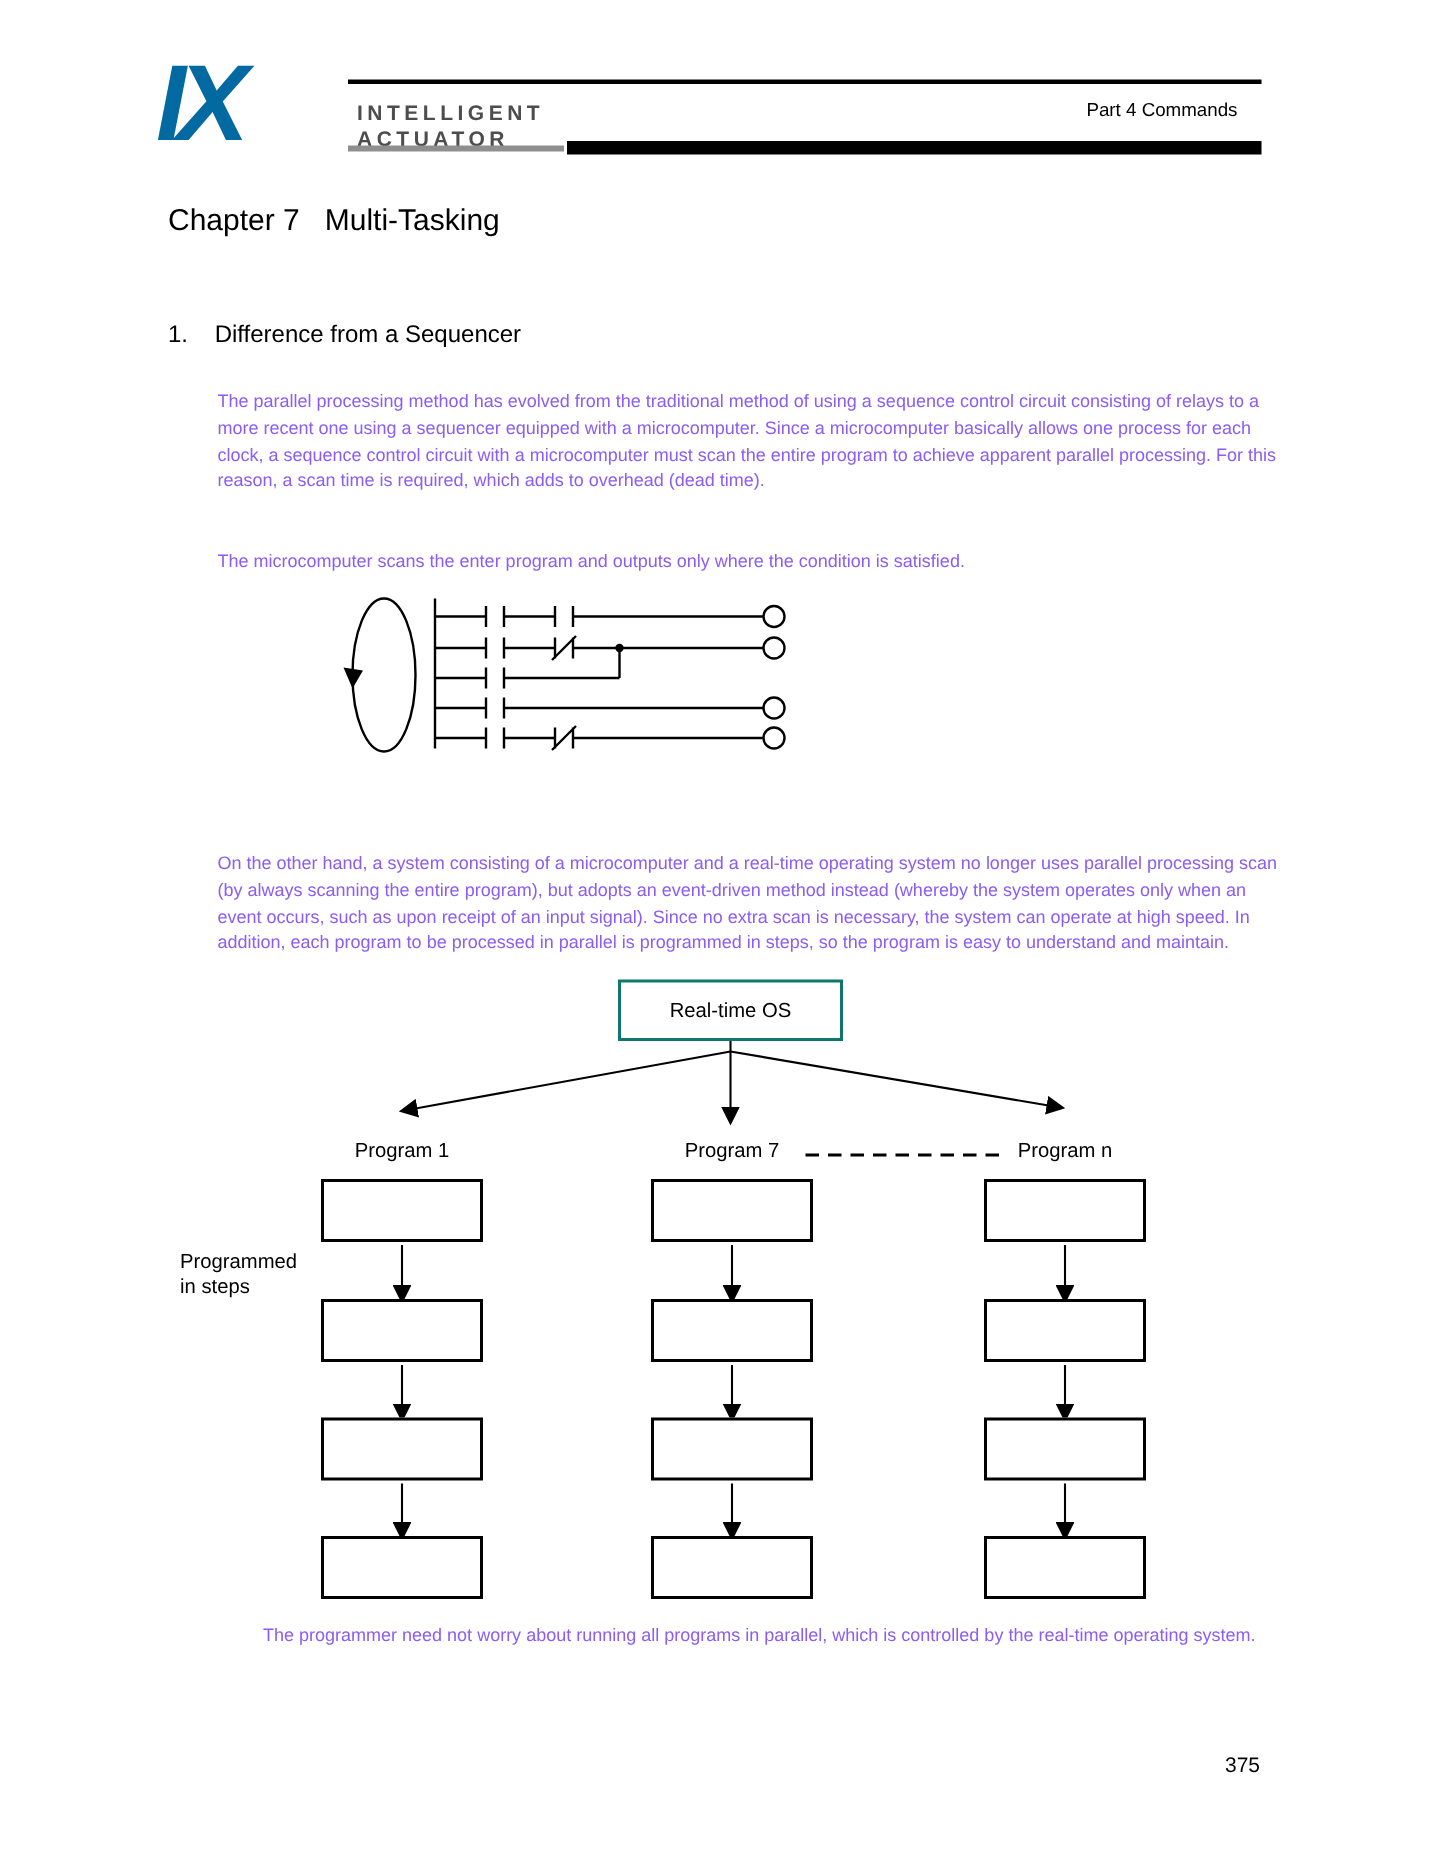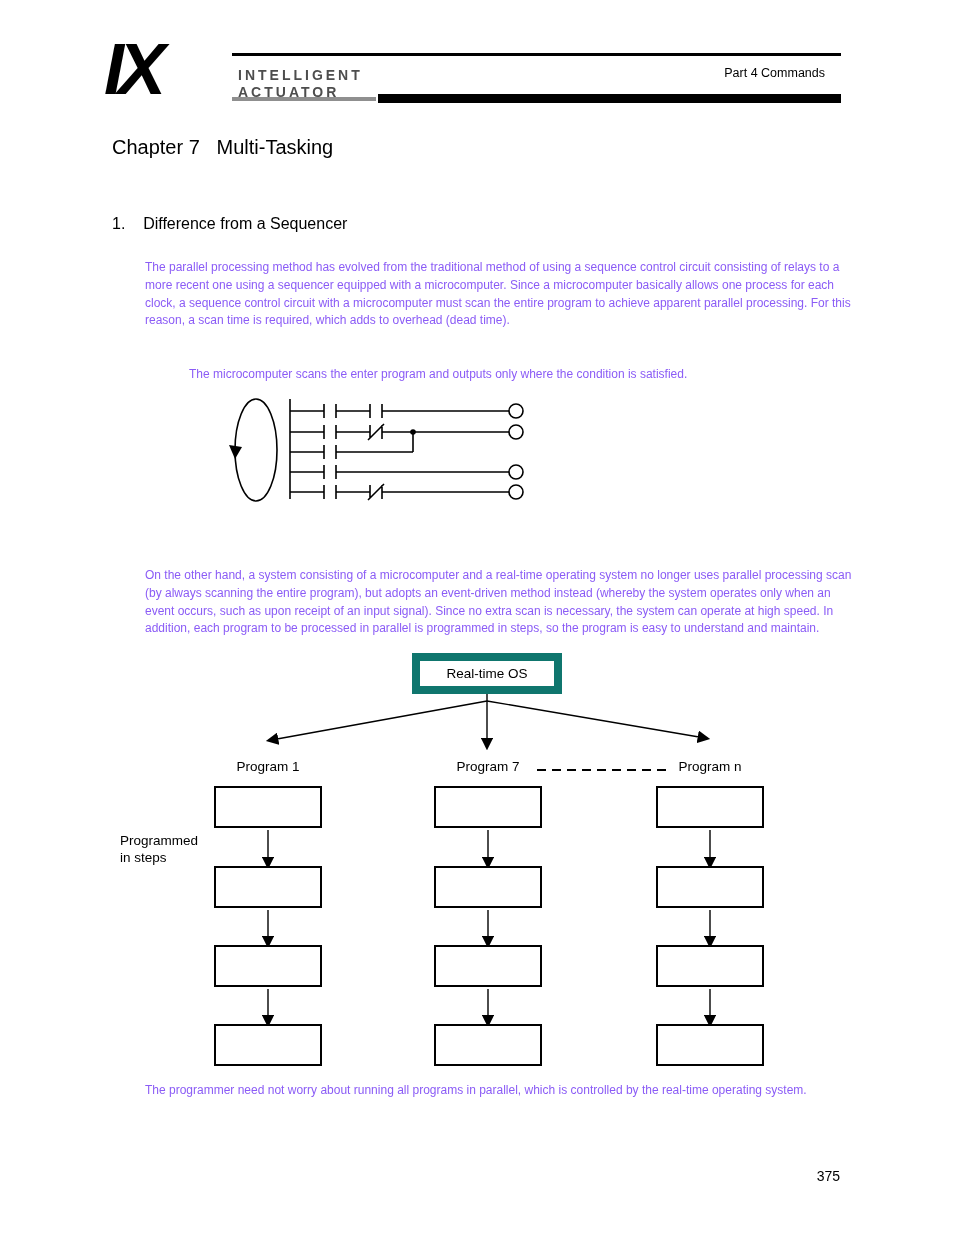--- a/index.html
+++ b/index.html
@@ -13,48 +13,48 @@
     font-family: "Liberation Sans", "DejaVu Sans", sans-serif;
     color: #000;
     overflow: hidden;
   }
   .prewrap { white-space: pre-wrap; }
 
   
   .logo {
     position: absolute; left: 104px; top: 28px;
     font-size: 72px; font-weight: bold; font-style: italic;
-    letter-spacing: -6px; color: #000000;
+    letter-spacing: -6px; color: #0369a1;
   }
   .brand {
     position: absolute; left: 238px; top: 67px;
     font-size: 14px; font-weight: bold; letter-spacing: 3px;
     color: #4d4d4d; line-height: 17px;
   }
   .rule-top  { position: absolute; left: 232px; top: 53px; width: 609px; height: 3px; background: #000; }
   .rule-gray { position: absolute; left: 232px; top: 97px; width: 144px; height: 4px; background: #8f8f8f; }
   .rule-thick{ position: absolute; left: 378px; top: 94px; width: 463px; height: 9px; background: #000; }
   .part-label{ position: absolute; top: 66px; right: 129px; font-size: 12.5px; }
 
   
   .chapter-title  { position: absolute; left: 112px; top: 136px; font-size: 20px; font-weight: 400; }
   .intro          { position: absolute; left: 112px; top: 178px; font-size: 13.5px; }
   .section-heading{ position: absolute; left: 112px; top: 215px; font-size: 16px; font-weight: 400; }
   .para { position: absolute; left: 145px; font-size: 12px; line-height: 17.8px; color: #8b5cf6; }
   .p1 { top: 259px; width: 708px; }
-  .p2 { top: 366px; width: 708px; margin-left: 44px; }
+  .p2 { top: 366px; width: 708px; }
   .p3 { top: 527px; width: 712px; margin-top: 40px; }
-  .p4 { top: 1082px; width: 692px; }
+  .p4 { top: 1082px; width: 692px; text-align: right; }
 
   
   .ladder { position: absolute; left: 228px; top: 393px; }
   .flow-svg { position: absolute; left: 0; top: 640px; pointer-events: none; }
   .rtos-box {
     position: absolute; left: 412px; top: 653px; width: 150px; height: 41px;
-    border: 8px solid #0f766e; background: #fff;
+    border: 2px solid #0f766e; background: #fff;
     display: flex; align-items: center; justify-content: center;
     font-size: 13.5px;
   }
   .prog-label { position: absolute; top: 759px; width: 108px; text-align: center; font-size: 13.5px; }
   .pl1 { left: 214px; } .pl2 { left: 434px; } .pl3 { left: 656px; }
   .step-box {
     position: absolute; width: 108px; height: 42px;
     border: 2px solid #000; background: #fff;
   }
   .c1 { left: 214px; } .c2 { left: 434px; } .c3 { left: 656px; }

